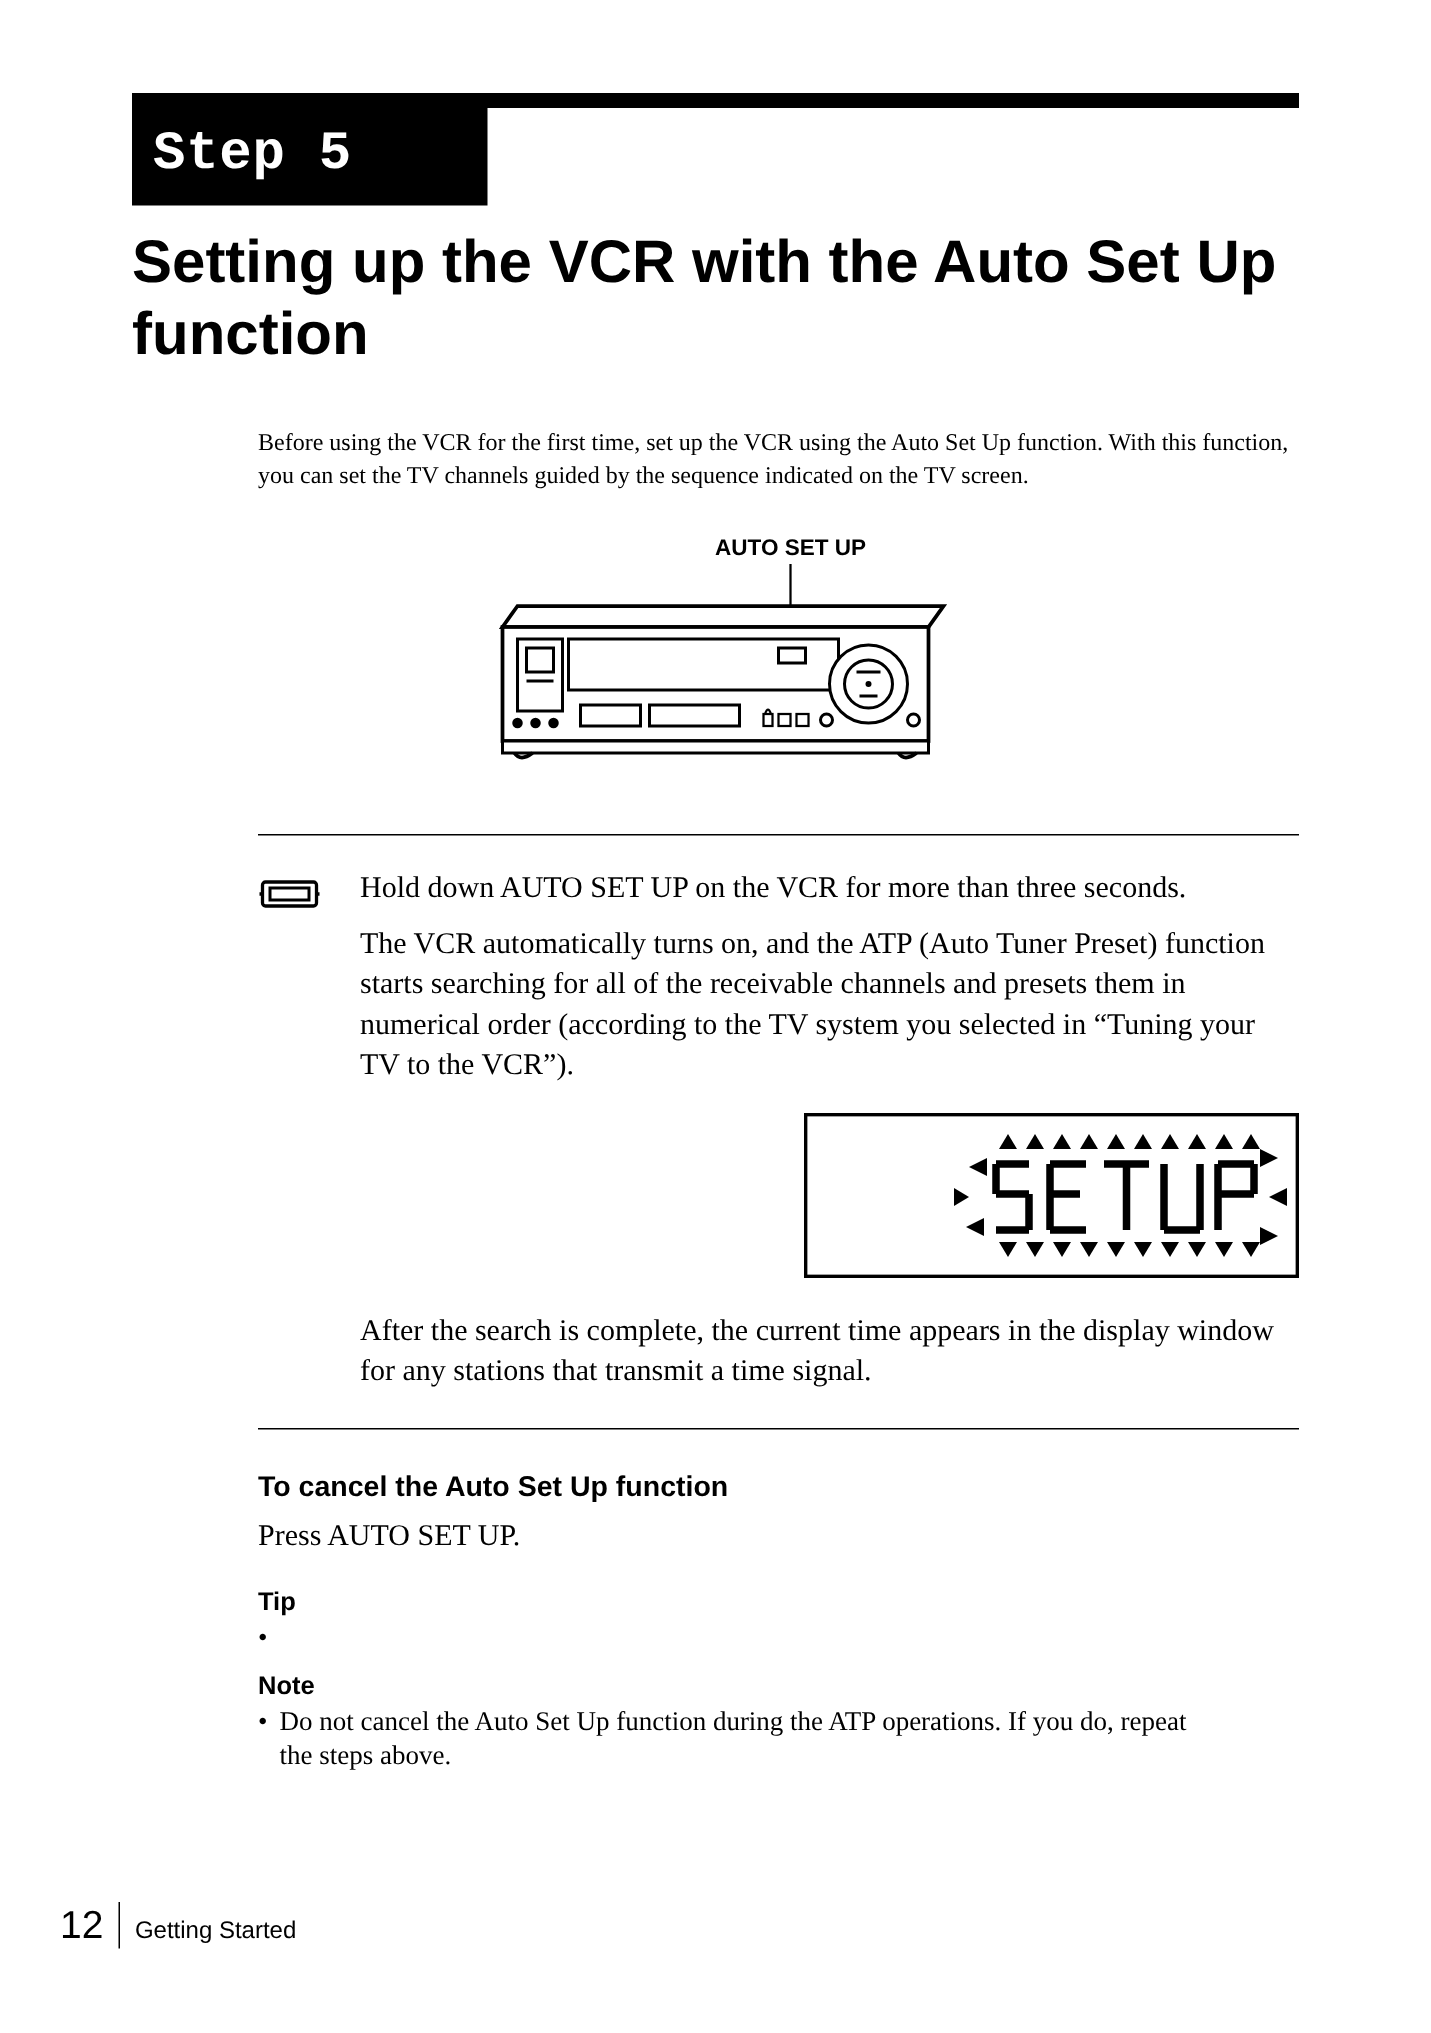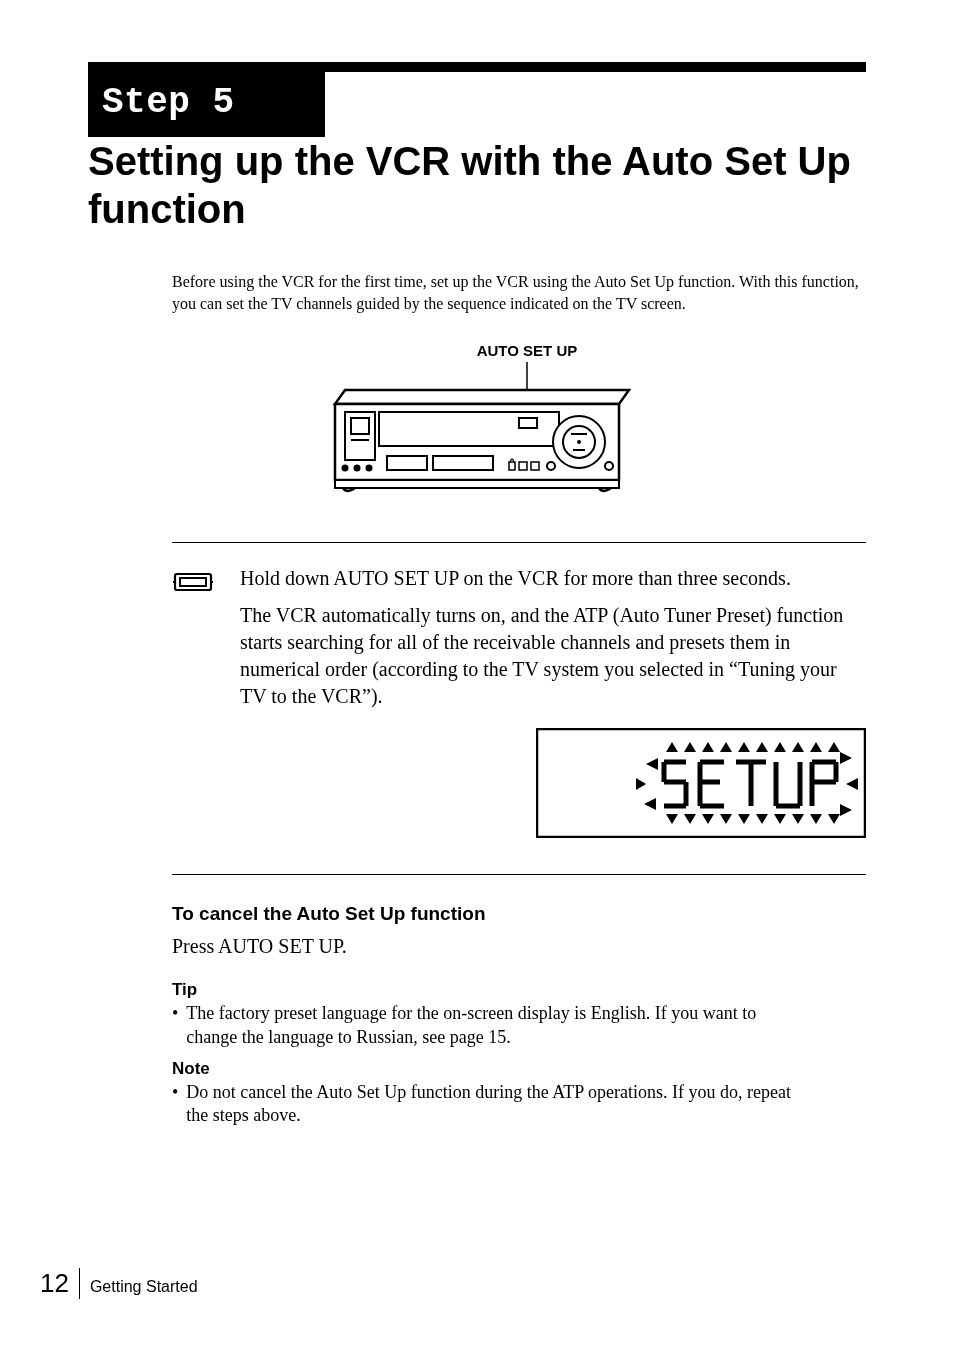--- a/index.html
+++ b/index.html
@@ -28,20 +28,21 @@
     font-weight: 900;
     font-size: 36px;
     padding: 10px 90px 14px 14px;
     letter-spacing: 0.5px;
   }
   .main-title {
     font-family: Verdana, Arial, sans-serif;
     font-weight: 900;
     font-size: 40px;
     line-height: 1.2;
+    margin-top: 14px;
     margin-bottom: 38px;
   }
   .intro {
     margin-left: 84px;
     font-size: 16px;
     line-height: 1.35;
     margin-bottom: 28px;
   }
   .diagram-wrap {
     display: flex;
@@ -265,32 +266,32 @@
 
           <path d="M200 34 L230 34 M215 34 L215 78"></path>
 
           <path d="M240 34 L240 78 M240 78 L264 78 M264 34 L264 78"></path>
 
           <path d="M276 34 L276 78 M276 34 L300 34 M300 34 L300 54 M276 54 L300 54"></path>
         </g>
       </svg>
     </div>
 
+    <p>After the search is complete, the current time appears in the display window for any stations that transmit a time signal.</p>
   </div>
 </div>
 
 <hr class="hr-after">
 
 <div class="sub-head">To cancel the Auto Set Up function</div>
 <div class="sub-body">Press AUTO SET UP.</div>
 
 <div class="tip-head">Tip</div>
 <div class="bullet">
   <span class="dot">•</span>
-  <span>The factory preset language for the on-screen display is English.  If you want to change the language to Russian, see page 15.</span>
 </div>
 
 <div class="note-head">Note</div>
 <div class="bullet">
   <span class="dot">•</span>
   <span>Do not cancel the Auto Set Up function during the ATP operations.  If you do, repeat the steps above.</span>
 </div>
 
 <div class="footer">
   <span class="pn">12</span>

